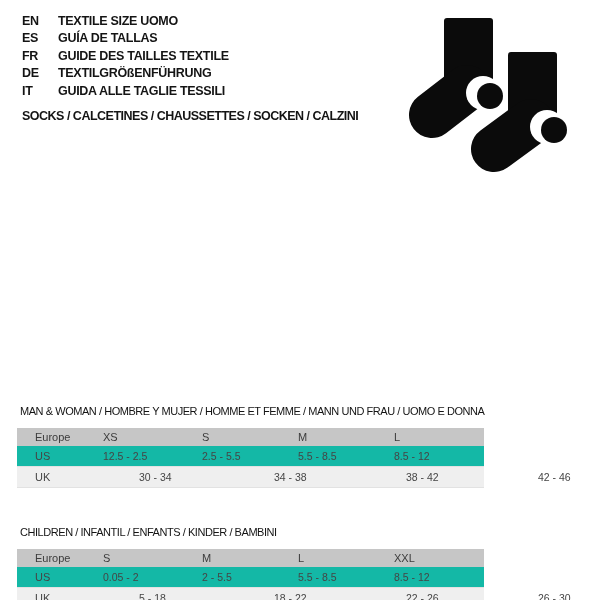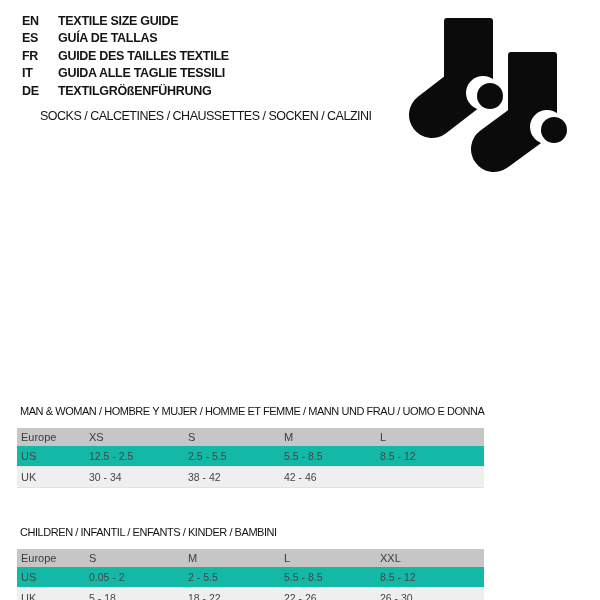--- a/index.html
+++ b/index.html
@@ -7,64 +7,64 @@
     width:600px;height:600px;background:#ffffff;position:relative;overflow:hidden;
     font-family:"Liberation Sans",sans-serif;color:#161616;
     -webkit-font-smoothing:antialiased;
   }
   .page{position:absolute;inset:0;border-radius:31px;}
 
   
   .lang-list{position:absolute;left:22px;top:13px;}
   .lang-row{display:flex;line-height:17.4px;font-size:12.5px;font-weight:bold;letter-spacing:-0.3px;color:#141414;}
   .lang-code{width:36px;flex:0 0 36px;}
-  .category{position:absolute;left:40px;top:109px;font-size:12.5px;font-weight:normal;letter-spacing:-0.5px;color:#141414;white-space:nowrap;}
+  .category{position:absolute;left:22px;top:109px;font-size:12.5px;font-weight:bold;letter-spacing:-0.5px;color:#141414;white-space:nowrap;}
 
   
   .socks-svg{position:absolute;left:403px;top:12px;}
 
   
   .tbl{position:absolute;left:17px;width:467px;}
   .tbl-1{top:404px;}
   .tbl-2{top:509px;margin-top:16px;}
   .tbl-title{font-size:11px;font-weight:normal;letter-spacing:-0.45px;color:#141414;height:16px;line-height:14px;margin:0 0 8px 3px;white-space:nowrap;}
-  .grid-row{display:grid;grid-template-columns:72px 99px 96px 96px 104px;}
+  .grid-row{display:grid;grid-template-columns:72px 99px 96px 96px 104px;padding-left:14px;}
   .hdr{background:#c6c6c6;height:18px;line-height:18px;font-size:11px;color:#3c3c3c;}
   .cell{text-align:left;overflow:hidden;white-space:nowrap;}
   .cell.first{text-align:left;padding-left:4px;}
   .drow{height:20px;line-height:20px;font-size:10.5px;color:#454545;border-bottom:1px solid #e2e2e2;}
   .drow .cell.first{font-size:11px;}
   .row-us{background:#14b8a6;}
-  .row-uk{background:#efefef;}
+  .row-uk{background:#efefef;gap:36px;}
 </style>
 </head>
 <body>
 
 <div class="page">
 
   <div class="lang-list">
     <div class="lang-row">
       <span class="lang-code">EN</span>
-      <span class="lang-label">TEXTILE SIZE GUIDE</span>
+      <span class="lang-label">TEXTILE SIZE UOMO</span>
     </div>
     <div class="lang-row">
       <span class="lang-code">ES</span>
       <span class="lang-label">GUÍA DE TALLAS</span>
     </div>
     <div class="lang-row">
       <span class="lang-code">FR</span>
       <span class="lang-label">GUIDE DES TAILLES TEXTILE</span>
     </div>
     <div class="lang-row">
+      <span class="lang-code">DE</span>
+      <span class="lang-label">TEXTILGRÖßENFÜHRUNG</span>
+    </div>
+    <div class="lang-row">
       <span class="lang-code">IT</span>
       <span class="lang-label">GUIDA ALLE TAGLIE TESSILI</span>
-    </div>
-    <div class="lang-row">
-      <span class="lang-code">DE</span>
-      <span class="lang-label">TEXTILGRÖßENFÜHRUNG</span>
     </div>
   </div>
 
   <div class="category">SOCKS / CALCETINES / CHAUSSETTES / SOCKEN / CALZINI</div>
 
   <svg class="socks-svg" width="165" height="166" viewBox="0 0 165 166" aria-hidden="true">
 
     <rect x="41" y="6" width="49" height="78" rx="3" fill="#0b0b0b"></rect>
     <line x1="64" y1="76" x2="29" y2="103" stroke="#0b0b0b" stroke-width="46" stroke-linecap="round"></line>
     <circle cx="80" cy="81" r="17" fill="#ffffff"></circle>
@@ -91,20 +91,21 @@
     <div class="grid-row drow row-us">
       <div class="cell first">US</div>
       <div class="cell">12.5 - 2.5</div>
       <div class="cell">2.5 - 5.5</div>
       <div class="cell">5.5 - 8.5</div>
       <div class="cell">8.5 - 12</div>
     </div>
     <div class="grid-row drow row-uk">
       <div class="cell first">UK</div>
       <div class="cell">30 - 34</div>
+      <div class="cell">34 - 38</div>
       <div class="cell">38 - 42</div>
       <div class="cell">42 - 46</div>
     </div>
   </div>
 
   <div class="tbl tbl-2">
     <div class="tbl-title">CHILDREN / INFANTIL / ENFANTS / KINDER / BAMBINI</div>
     <div class="grid-row hdr">
       <div class="cell first">Europe</div>
       <div class="cell">S</div>

